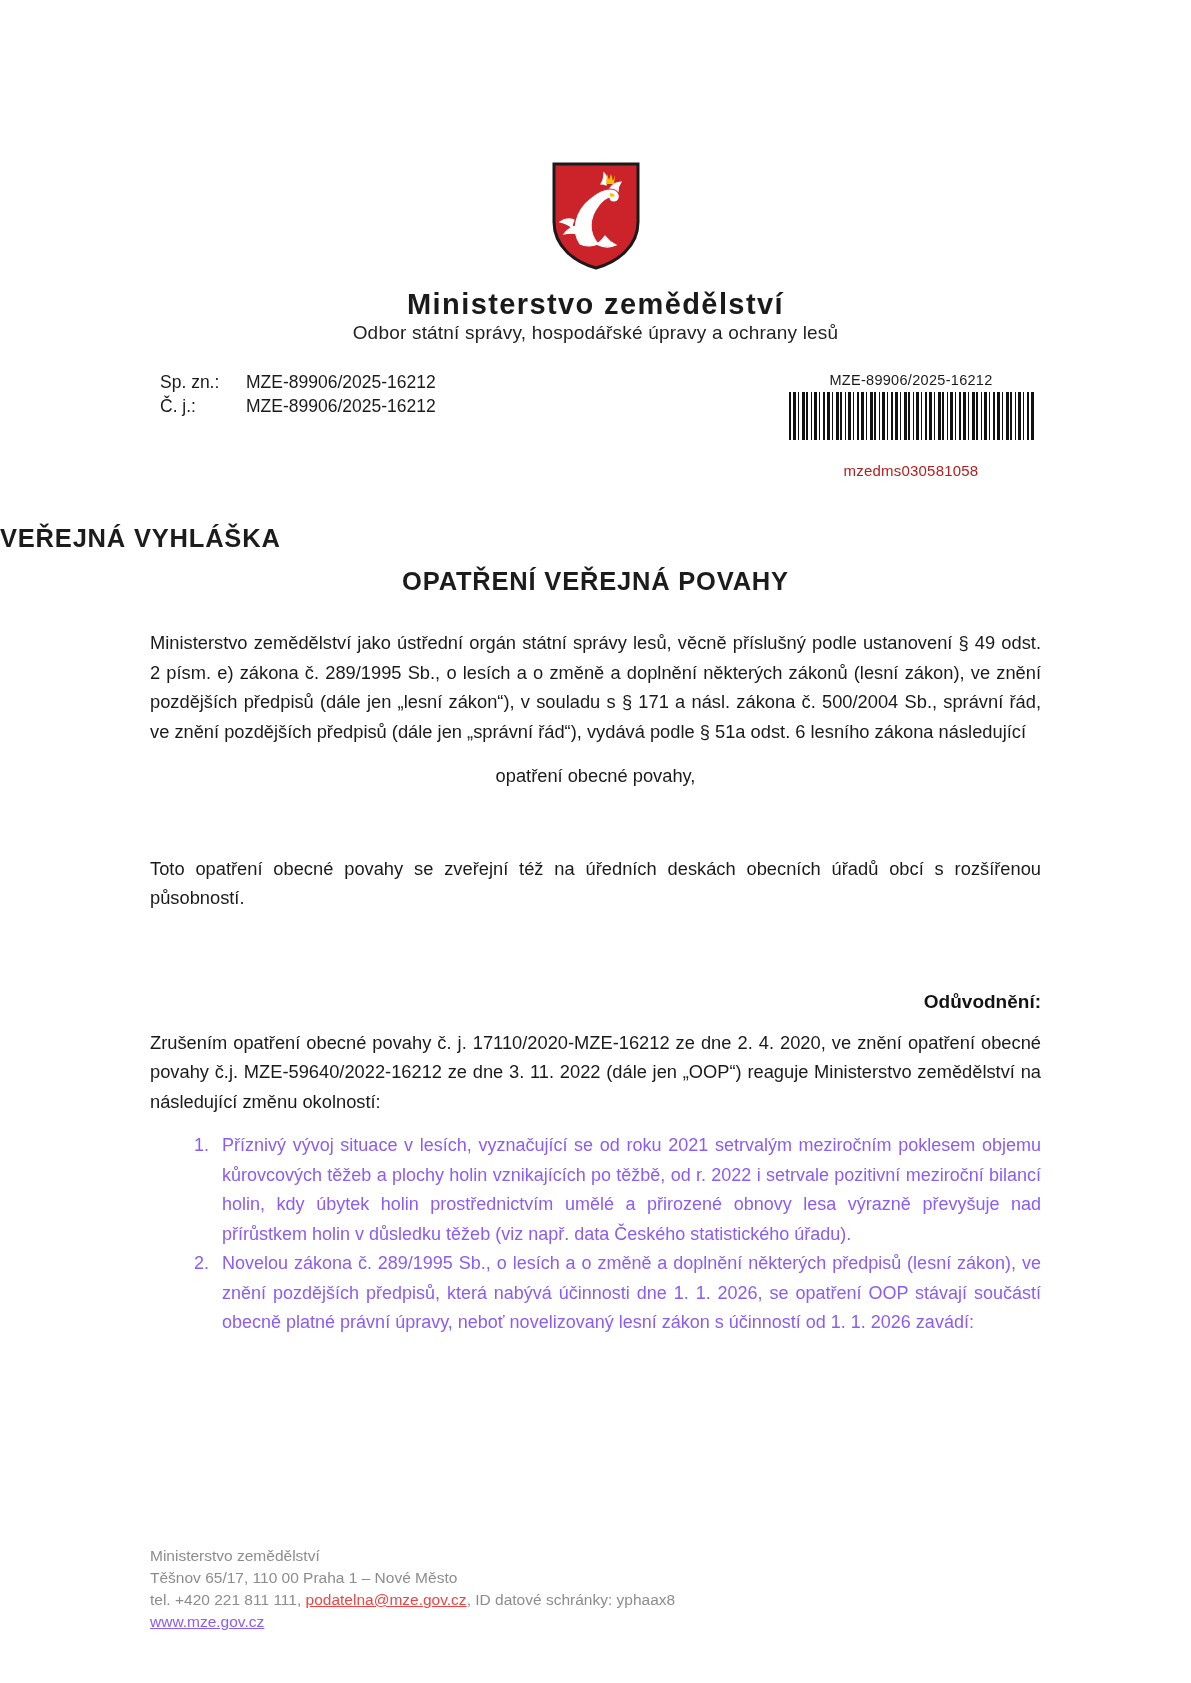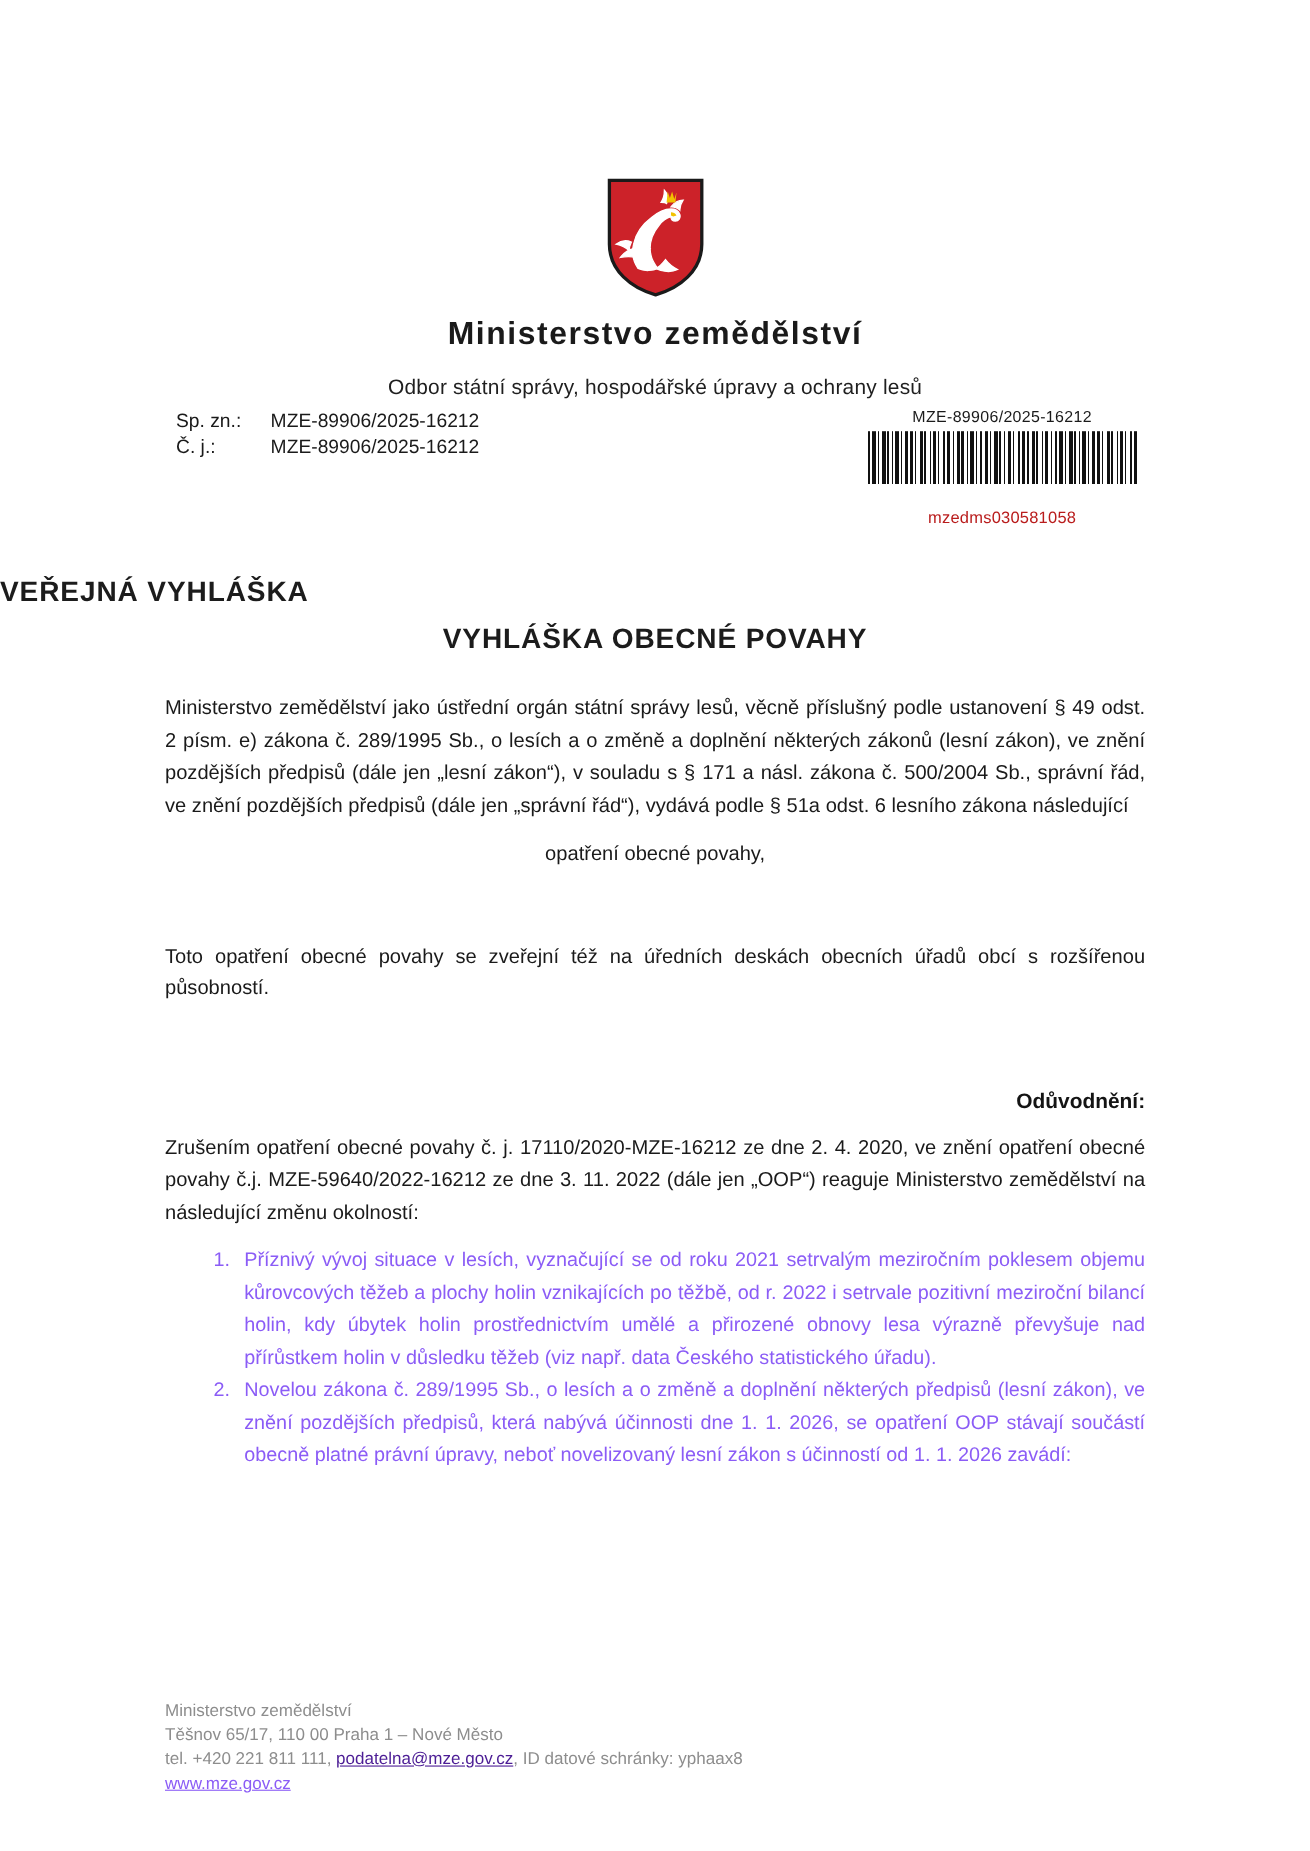--- a/index.html
+++ b/index.html
@@ -46,21 +46,20 @@
   }
   .org-sub {
     position: absolute;
     left: 0;
     right: 0;
     top: 322px;
     text-align: center;
     font-size: 19px;
     letter-spacing: 0.2px;
     color: #1f1f1f;
-    margin-top: 20px;
   }
 
   
   .refs {
     position: absolute;
     left: 160px;
     top: 370px;
     font-size: 17.5px;
     line-height: 24px;
     color: #1a1a1a;
@@ -183,21 +182,21 @@
   .footer {
     position: absolute;
     left: 150px;
     top: 1545px;
     font-size: 15.5px;
     line-height: 22px;
     color: #8d8d8d;
   }
   .footer a,
   .footer .link {
-    color: #4c1d95;
+    color: #ef4444;
     text-decoration: underline;
   }
   .footer .line-web .link {
     color: #8b5cf6;
   }
 </style>
 </head>
 <body>
 
 <div class="page">
@@ -239,21 +238,21 @@
     </div>
   </div>
 
   <div class="barcode-block">
     <div class="barcode-caption">MZE-89906/2025-16212</div>
     <div class="barcode-bars"></div>
     <div class="barcode-id">mzedms030581058</div>
   </div>
 
   <div class="doc-title-1">VEŘEJNÁ VYHLÁŠKA</div>
-  <div class="doc-title-2">VYHLÁŠKA OBECNÉ POVAHY</div>
+  <div class="doc-title-2">OPATŘENÍ VEŘEJNÁ POVAHY</div>
 
   <div class="body-area">
     <p class="para">Ministerstvo zemědělství jako ústřední orgán státní správy lesů, věcně příslušný podle ustanovení § 49 odst. 2 písm. e) zákona č. 289/1995 Sb., o lesích a o změně a doplnění některých zákonů (lesní zákon), ve znění pozdějších předpisů (dále jen „lesní zákon“), v souladu s § 171 a násl. zákona č. 500/2004 Sb., správní řád, ve znění pozdějších předpisů (dále jen „správní řád“), vydává podle § 51a odst. 6 lesního zákona následující</p>
     <div class="gap-sm"></div>
     <p class="para center">opatření obecné povahy,</p>
     <div class="gap-sm"></div>
     <div class="gap-lg"></div>
     <p class="para">Toto opatření obecné povahy se zveřejní též na úředních deskách obecních úřadů obcí s rozšířenou působností.</p>
     <div class="gap-lg"></div>
     <div class="gap-md"></div>

